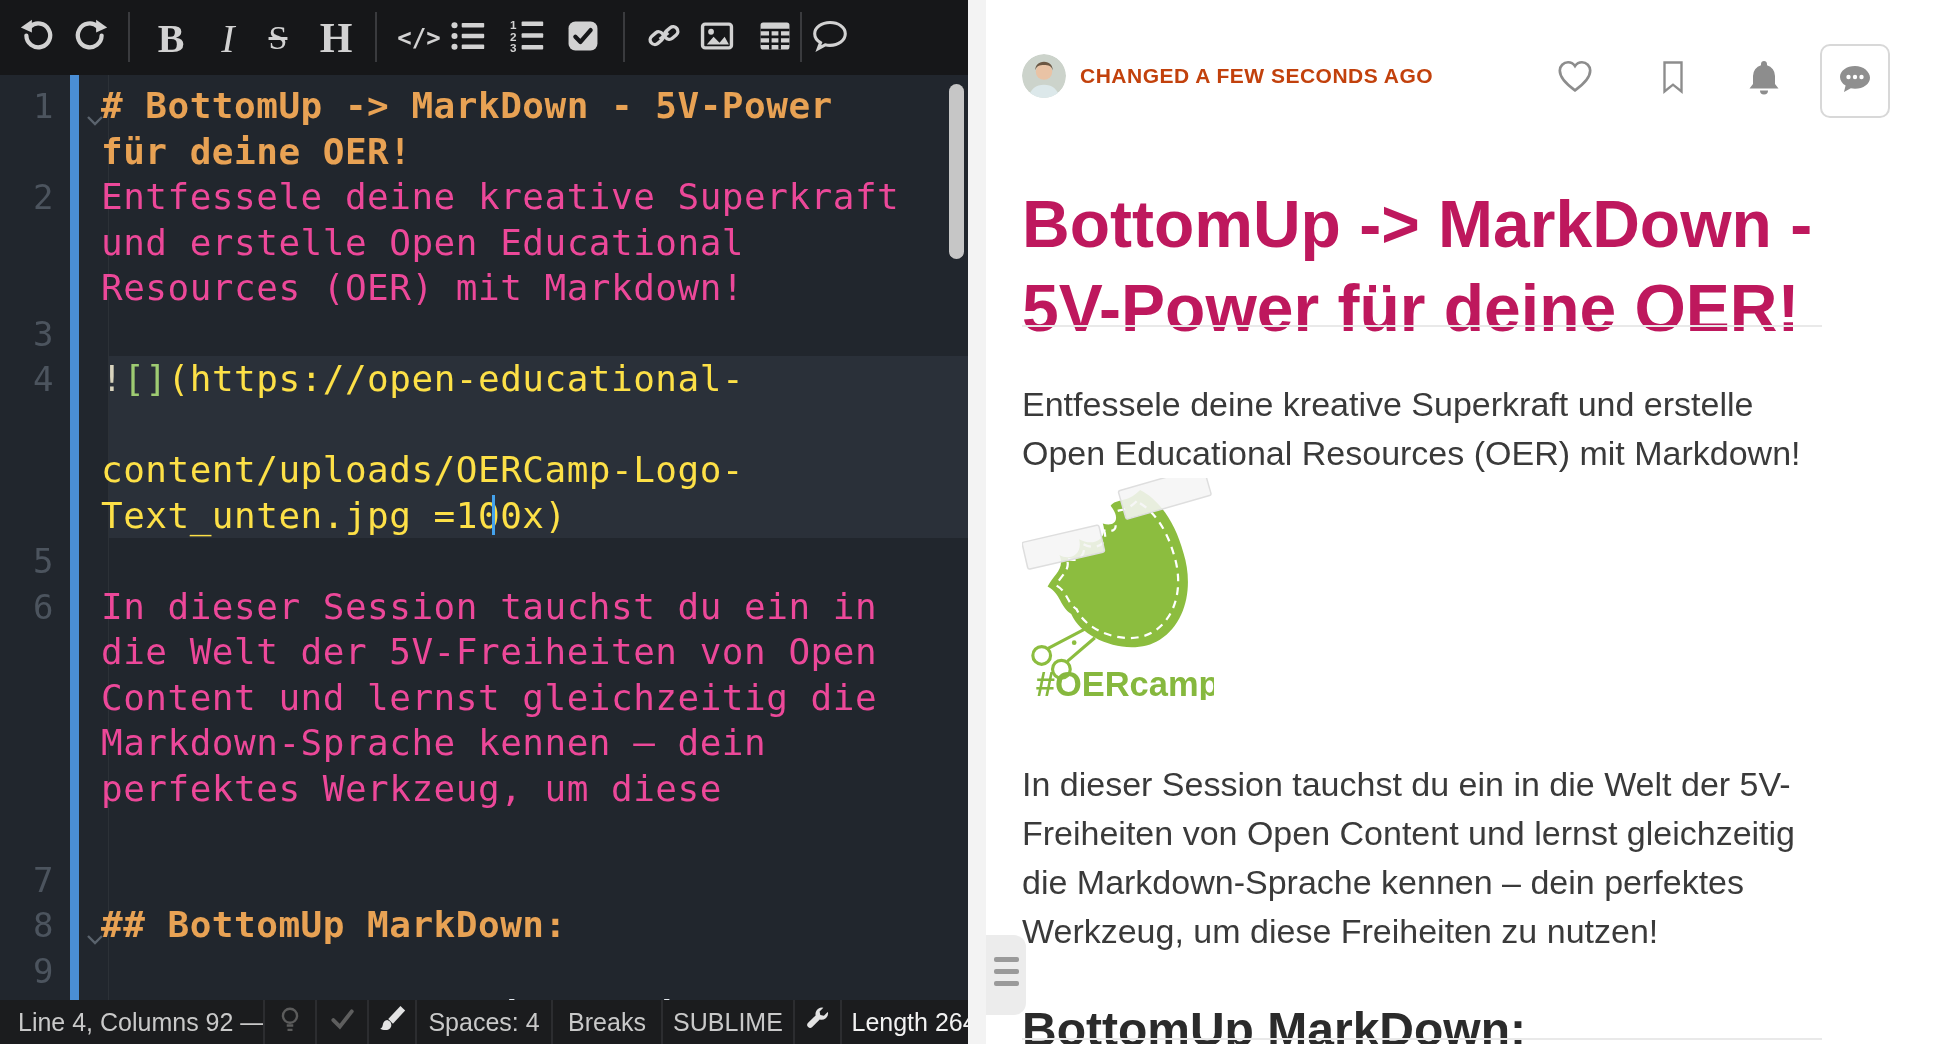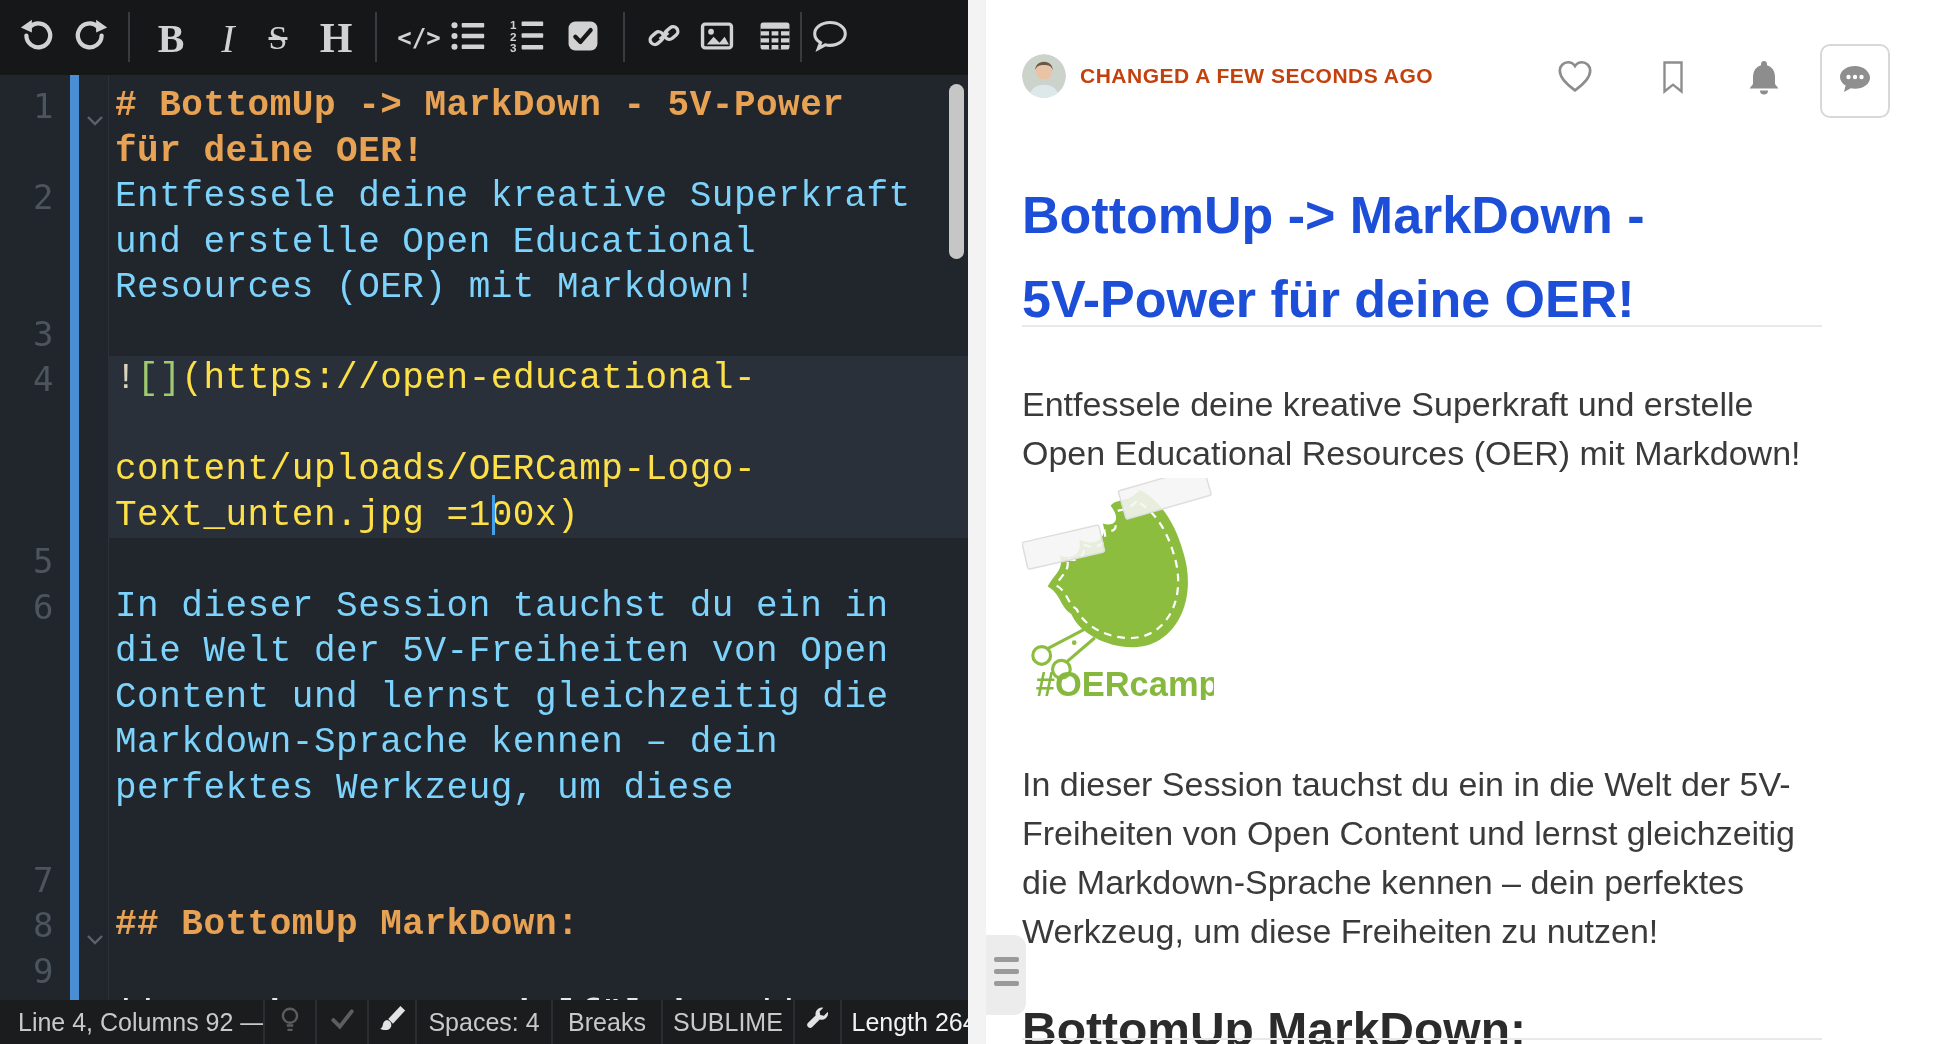--- a/index.html
+++ b/index.html
@@ -15,23 +15,23 @@
   .serifH{font-family:"Liberation Serif",serif;font-weight:bold;font-size:42px;}
   .codeTxt{font-family:"DejaVu Sans Mono",monospace;font-weight:bold;font-size:24px;}
 
   
   .editor{position:absolute;left:0;top:75px;width:968px;height:925px;background:#21262d;overflow:hidden;
           font-family:"DejaVu Sans Mono",monospace;font-size:36px;line-height:46px;letter-spacing:.5px;}
   .activeline{position:absolute;left:109px;top:281px;width:859px;height:182px;background:#2a3039;}
   .changebar{position:absolute;left:70px;top:0;width:9px;height:925px;background:#4a8ed5;}
   .gutline{position:absolute;left:108px;top:0;width:1px;height:925px;background:rgba(255,255,255,.05);}
   .ln{position:absolute;left:0;width:54px;text-align:right;color:#4c545e;font-size:34px;}
-  .crow{position:absolute;left:115px;white-space:pre;font-family:Liberation Mono, monospace;}
+  .crow{position:absolute;left:101px;white-space:pre;}
   .tok-h{color:#e8a254;font-weight:bold;}
-  .tok-p{color:#7dd3fc;}
+  .tok-p{color:#ec4899;}
   .tok-url{color:#fde047;}
   .tok-bang{color:#d9d4be;}
   .tok-br{color:#9ecb72;}
   .tok-strong{color:#e3e8ee;font-weight:bold;}
   .cursor{position:absolute;left:492px;top:420px;width:3px;height:40px;background:#44a2ec;}
   .vscroll{position:absolute;left:949px;top:9px;width:15px;height:175px;background:#c6c6c6;border-radius:8px;}
   .chev{position:absolute;left:84px;color:#5a636d;}
 
   
   .statusbar{position:absolute;left:0;top:1000px;width:968px;height:44px;background:#1b1c1e;display:flex;align-items:stretch;
@@ -45,21 +45,21 @@
   .panel{position:absolute;left:986px;top:0;width:952px;height:1044px;background:#fff;overflow:hidden;}
   .handle{position:absolute;left:986px;top:935px;width:40px;height:80px;background:#ececec;border-radius:0 12px 12px 0;z-index:5;}
   .hbar{position:absolute;left:8px;width:25px;height:5px;background:#9a9a9a;border-radius:2px;}
 
   .avatar{position:absolute;left:36px;top:54px;width:44px;height:44px;border-radius:50%;overflow:hidden;}
   .changed{position:absolute;left:94px;top:64px;font-size:21px;font-weight:bold;color:#c2410c;letter-spacing:.5px;}
   .hicon{position:absolute;top:58px;color:#8d8d8d;}
   .cbtn{position:absolute;left:834px;top:44px;width:66px;height:70px;border:2px solid #d8d8d8;border-radius:10px;
         display:flex;align-items:center;justify-content:center;color:#8f8f8f;background:#fff;}
 
-  .h1{position:absolute;left:36px;top:138px;font-size:52px;line-height:84px;font-weight:bold;color:#1d4ed8;white-space:pre-line;}
+  .h1{position:absolute;left:36px;top:138px;font-size:66px;line-height:84px;font-weight:bold;color:#be185d;white-space:pre-line;}
   .hr1{position:absolute;left:36px;top:325px;width:800px;height:2px;background:#e9e9e9;}
   .p1{position:absolute;left:36px;top:346px;font-size:34px;line-height:49px;color:#3a3a3a;white-space:pre-line;}
   .logo{position:absolute;left:36px;top:478px;}
   .p2{position:absolute;left:36px;top:726px;font-size:34px;line-height:49px;color:#3a3a3a;white-space:pre-line;}
   .h2{position:absolute;left:36px;top:962px;font-size:48px;font-weight:bold;color:#2b2b2b;}
   .hr2{position:absolute;left:36px;top:1038px;width:800px;height:2px;background:#e9e9e9;}
 </style>
 </head>
 <body>
 

